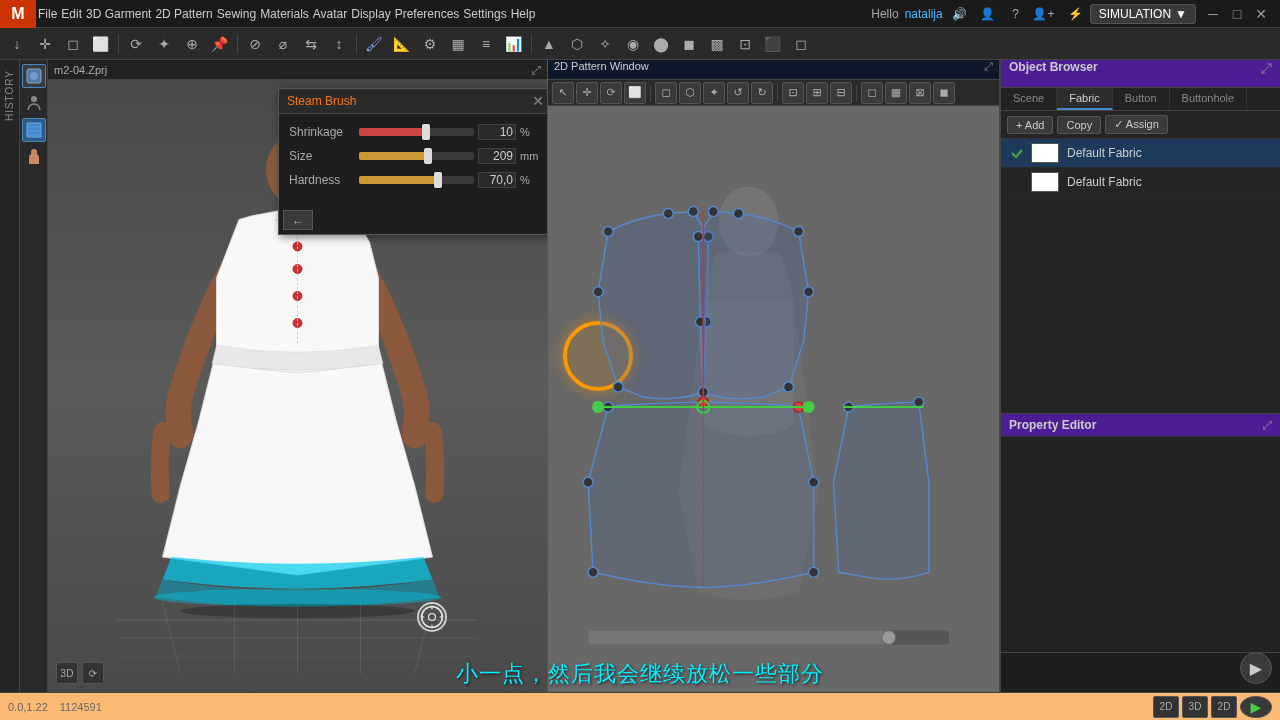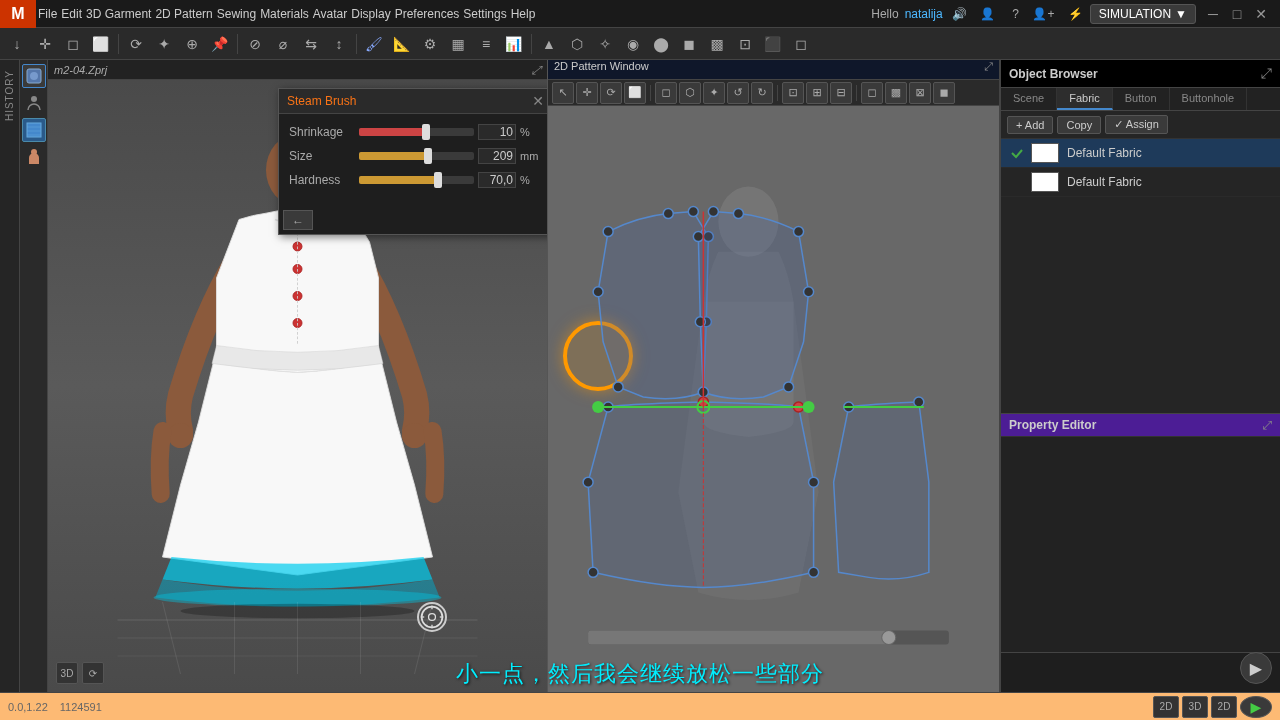--- a/index.html
+++ b/index.html
@@ -67,21 +67,21 @@
       color: #aaa; cursor: pointer; border-radius: 2px; background: transparent; border: 1px solid transparent;
     }
     .icon-panel-btn:hover, .icon-panel-btn.active { background: #3a3a3a; border-color: #555; }
     .icon-panel-btn.active { border-color: #4488cc; }
 
     
     #viewport3d {
       width: 500px; flex-shrink: 0; position: relative; background: #3a3a3a; border-right: 1px solid #555; overflow: hidden;
     }
     .viewport-header {
-      height: 20px; background: #222; display: flex; align-items: center; padding: 0 6px; border-bottom: 1px solid #444; font-size: 11px; color: #aaa; gap: 6px; font-style: italic;
+      height: 20px; background: #222; display: flex; align-items: center; padding: 0 6px; border-bottom: 1px solid #444; font-size: 11px; color: #aaa; gap: 6px;
     }
     .viewport-expand-btn { margin-left: auto; color: #888; cursor: pointer; font-size: 12px; }
 
     
     .scene-bg {
       width: 100%; height: calc(100% - 20px); position: relative; overflow: hidden;
       background: linear-gradient(to bottom, #4a4a4a 0%, #5a5a5a 50%, #4a4a4a 100%);
     }
     
     .dress-svg { position: absolute; top: 0; left: 0; width: 100%; height: 100%; }
@@ -149,21 +149,21 @@
       position: absolute; width: 70px; height: 70px; border-radius: 50%;
       border: 4px solid #ff9900; background: rgba(255,153,0,0.15);
       box-shadow: 0 0 15px rgba(255,153,0,0.5);
     }
 
     
     #right-panel {
       width: 280px; background: #252525; display: flex; flex-direction: column; border-left: 1px solid #444;
     }
     .rp-header {
-      height: 28px; background: #000000; display: flex; align-items: center; padding: 0 8px;
+      height: 28px; background: #4c1d95; display: flex; padding: 0 8px;
       border-bottom: 1px solid #444; justify-content: space-between; gap: 16px;
     }
     .rp-title { color: #ccc; font-size: 12px; font-weight: bold; }
     .rp-btn { color: #888; cursor: pointer; font-size: 14px; }
     .rp-tabs {
       display: flex; background: #222; border-bottom: 1px solid #444;
     }
     .rp-tab {
       padding: 4px 12px; font-size: 11px; color: #888; cursor: pointer; border-right: 1px solid #333;
     }

